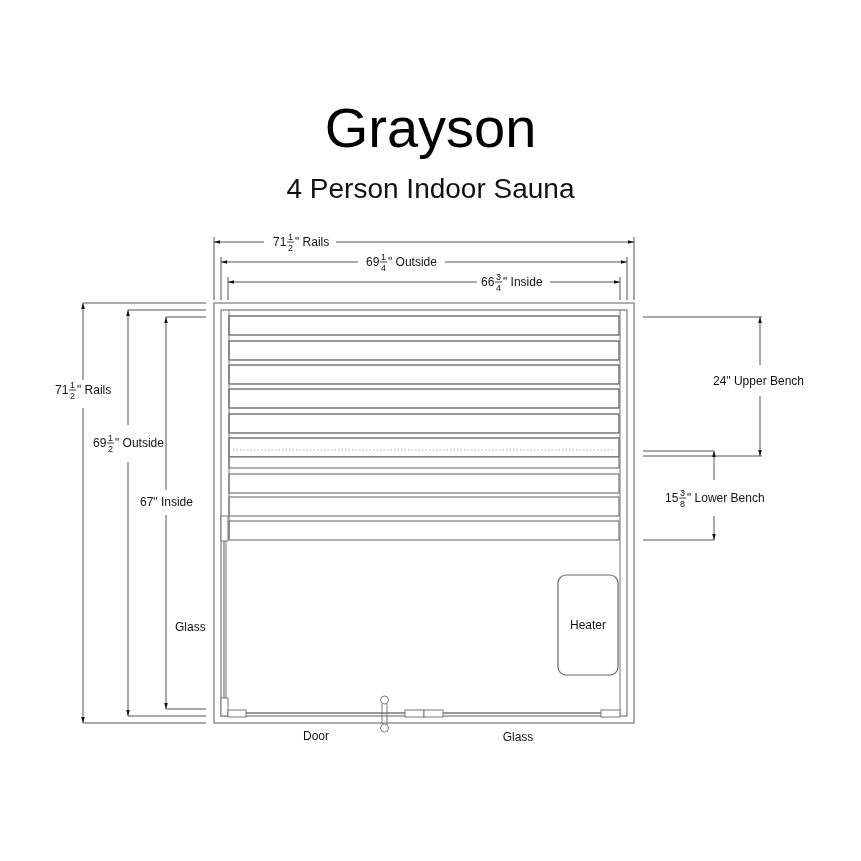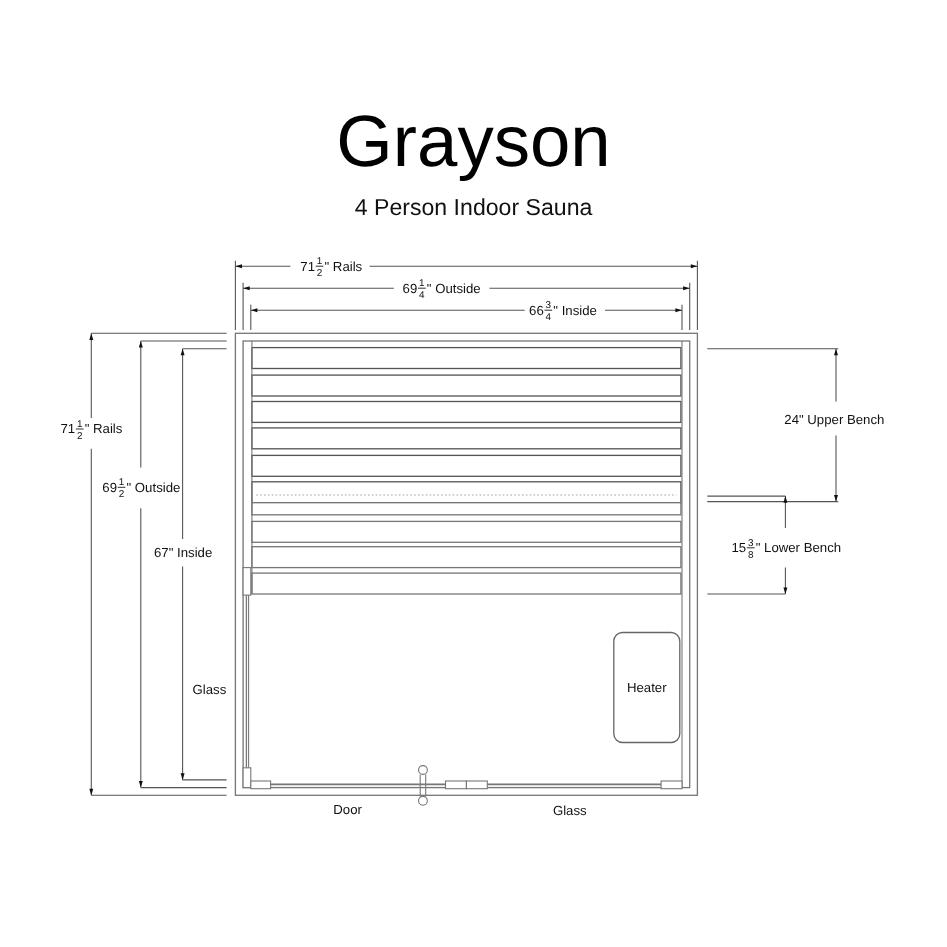--- a/index.html
+++ b/index.html
@@ -1,21 +1,21 @@
 <!DOCTYPE html>
 <html><head>
   <meta charset="utf-8">
   <style>
     html, body { margin: 0; padding: 0; background: #ffffff; }
     body { width: 861px; height: 861px; position: relative; overflow: hidden;
            font-family: "Liberation Sans", sans-serif; color: #111; }
     .title { position: absolute; left: 0; width: 861px; top: 98px; text-align: center;
-             font-size: 66px; line-height: 60px; color: #000; }
+             font-size: 56px; line-height: 60px; color: #000; }
     .subtitle { position: absolute; left: 0; width: 861px; top: 174px; text-align: center;
-                font-size: 21px; line-height: 30px; color: #111; }
+                font-size: 28px; line-height: 30px; color: #111; }
     svg { position: absolute; left: 0; top: 0; }
     .lbl { font-family: "Liberation Sans", sans-serif; font-size: 12px; fill: #111; }
     .frac { font-family: "Liberation Sans", sans-serif; font-size: 9px; fill: #111; }
   </style>
 </head>
 <body>
 
 <div class="title">Grayson</div>
 <div class="subtitle">4 Person Indoor Sauna</div>
 

